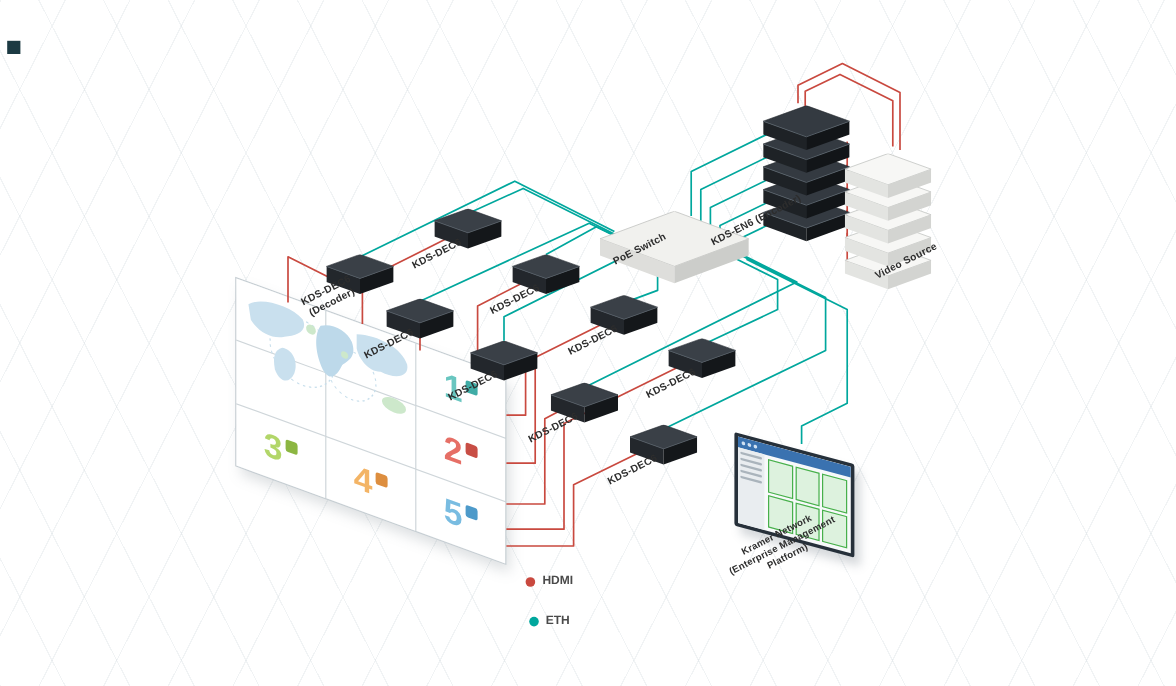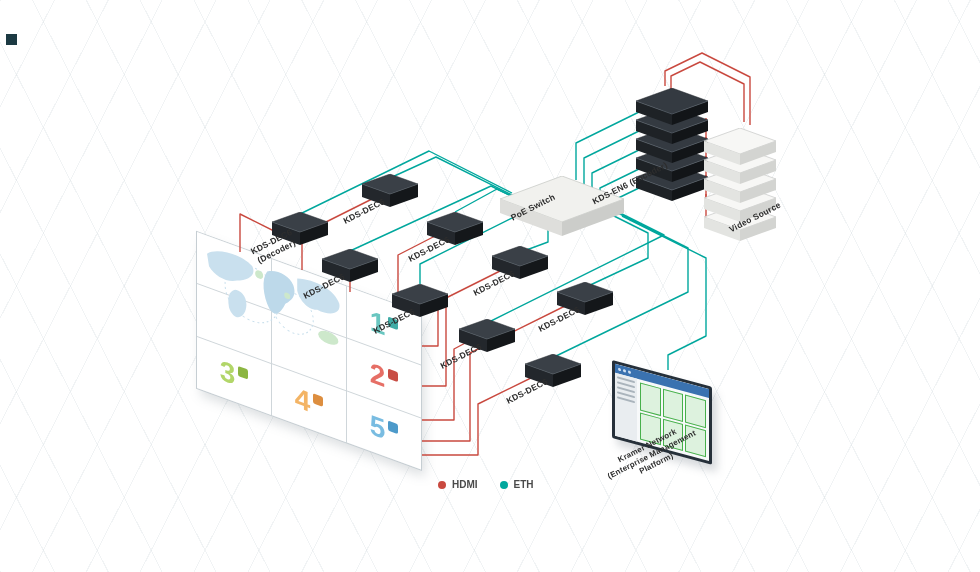--- a/index.html
+++ b/index.html
@@ -49,21 +49,21 @@
   .mon-screen{width:100%;height:100%;background:#f7f9fa;display:flex;flex-direction:column;overflow:hidden;}
   .mon-head{height:9px;background:#3a72b0;display:flex;align-items:center;gap:2px;padding:0 3px;flex:none;}
   .mon-head i{width:3px;height:3px;border-radius:50%;background:#cfe0f2;display:block;}
   .mon-body{flex:1;display:flex;}
   .mon-side{width:18px;background:#e9edf0;padding:3px 2px;display:flex;flex-direction:column;gap:3px;flex:none;}
   .mon-side i{height:2px;background:#aab4bc;display:block;border-radius:1px;}
   .mon-main{flex:1;display:grid;grid-template-columns:repeat(3,1fr);grid-template-rows:repeat(2,1fr);gap:2px;padding:3px;}
   .mon-main i{display:block;background:#ddf2de;border:1px solid #47b04b;}
 
   
-  .legend{position:absolute;left:438px;top:479px;display:flex;align-items:center;gap:22px;z-index:5;}
+  .legend{position:absolute;left:438px;top:479px;display:flex;align-items:center;gap:22px;z-index:5;flex-direction:column;}
   .legend .item{display:flex;align-items:center;gap:6px;font-size:10px;font-weight:bold;color:#4a4a4a;}
   .legend .dot{width:8px;height:8px;border-radius:50%;display:block;}
 
   .hidden-defs{position:absolute;width:0;height:0;overflow:hidden;}
 </style>
 </head>
 <body>
 
 <div class="canvas">
 

